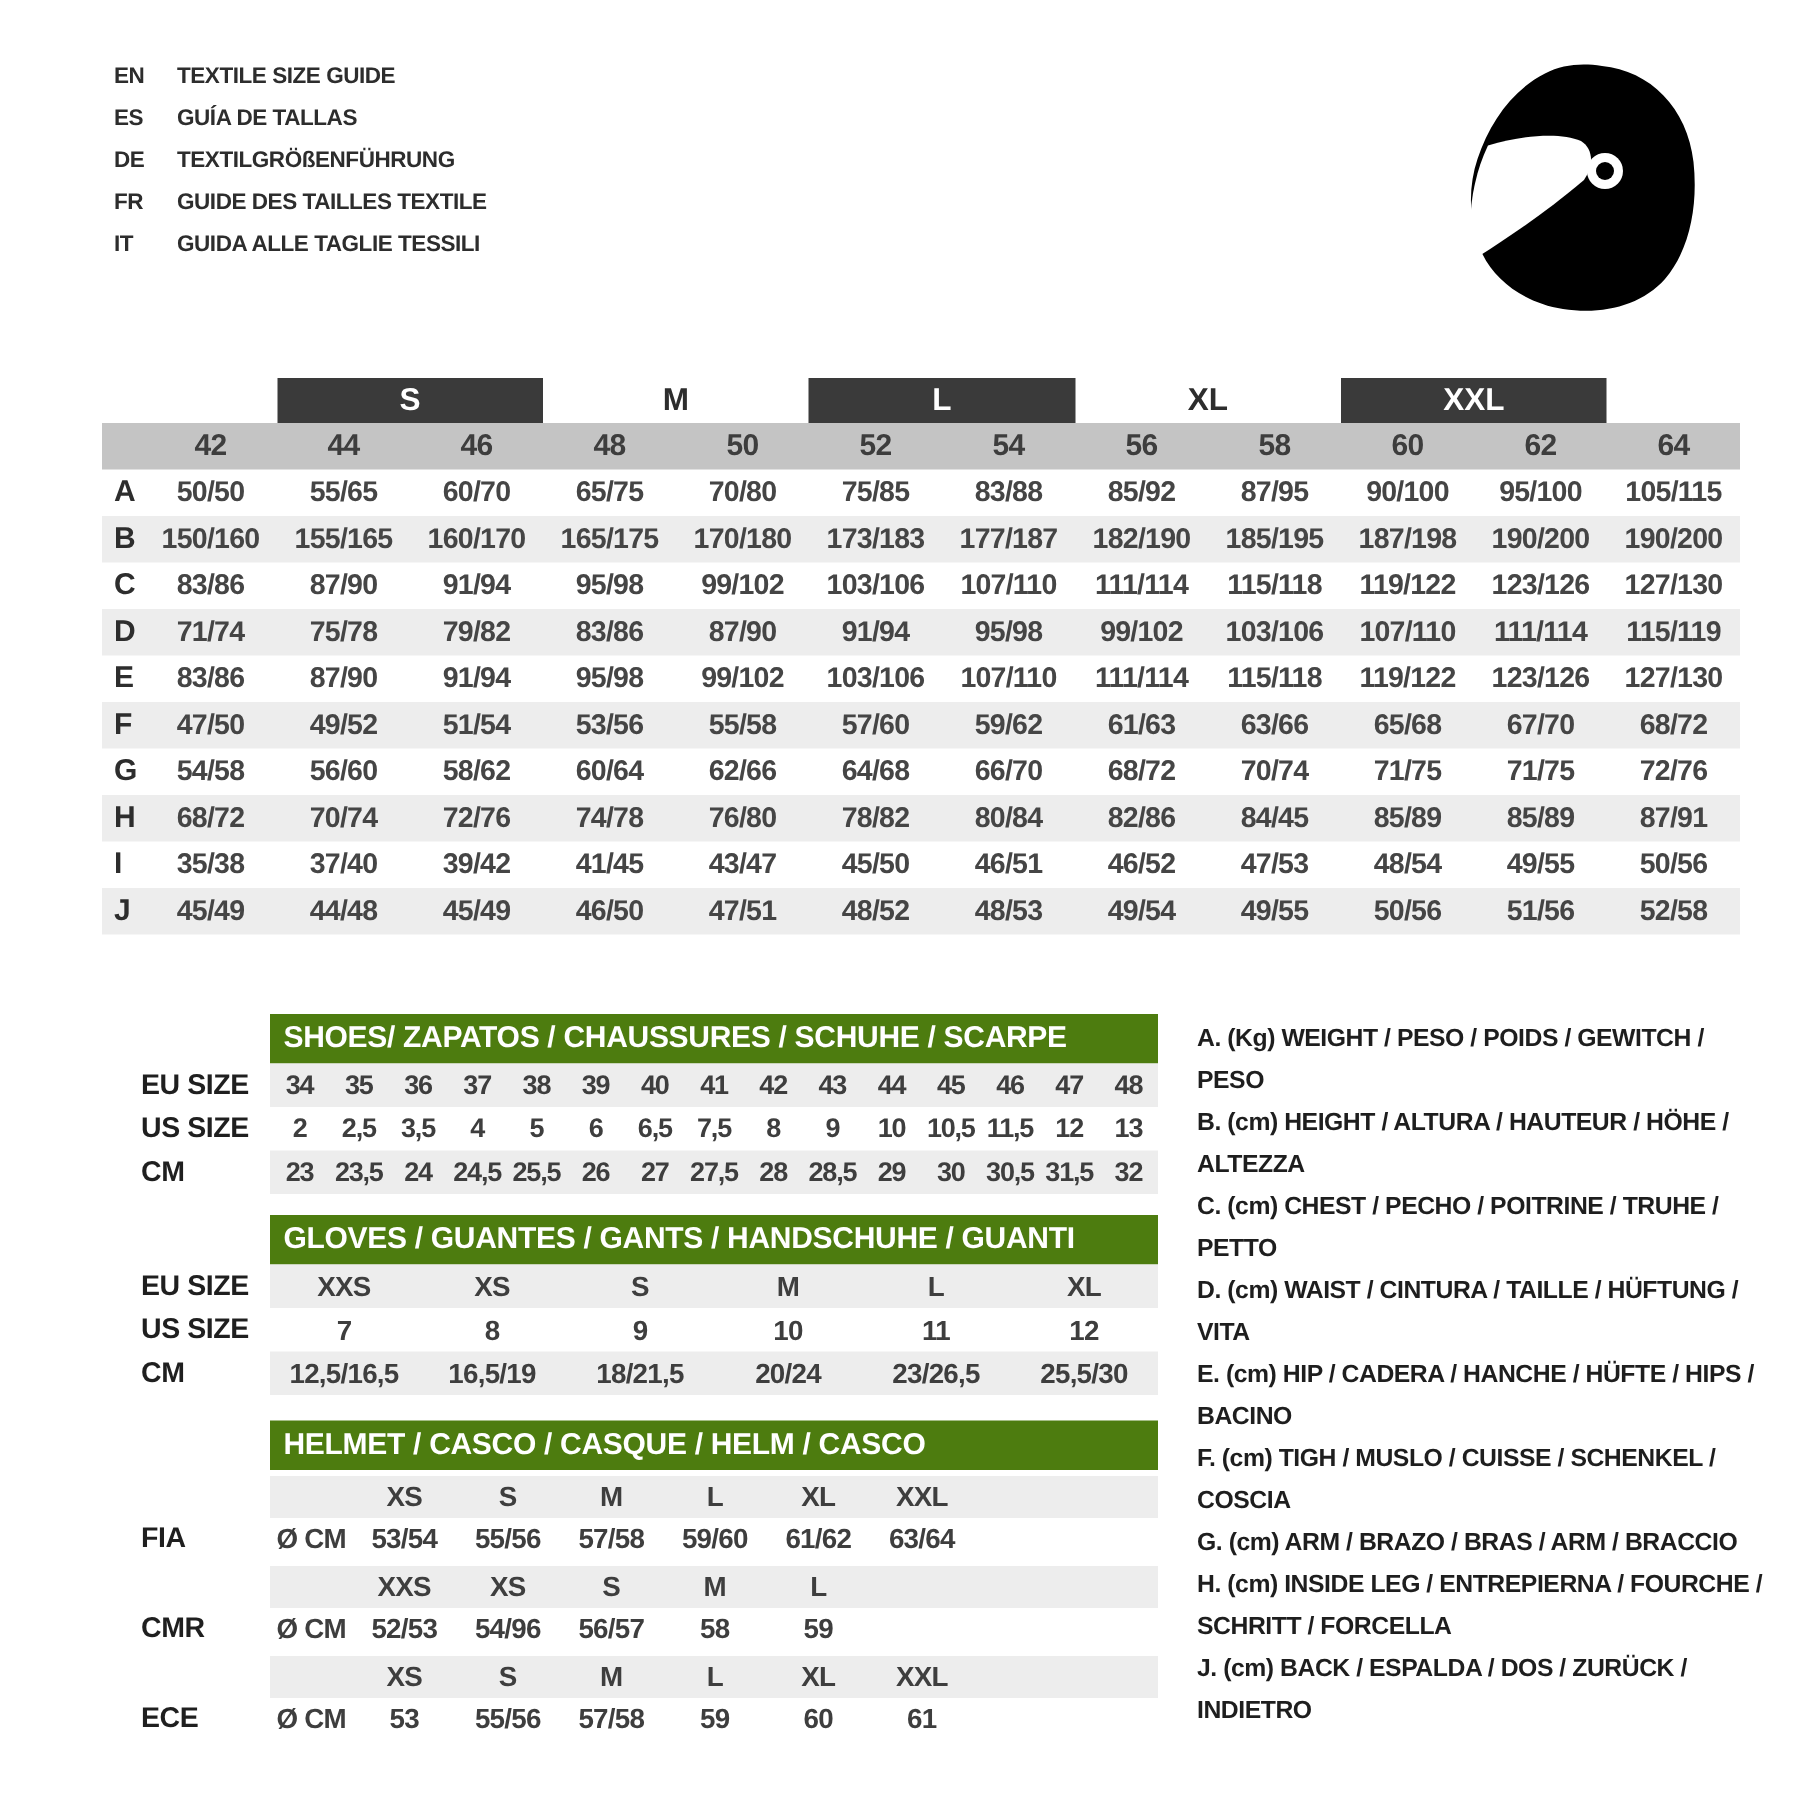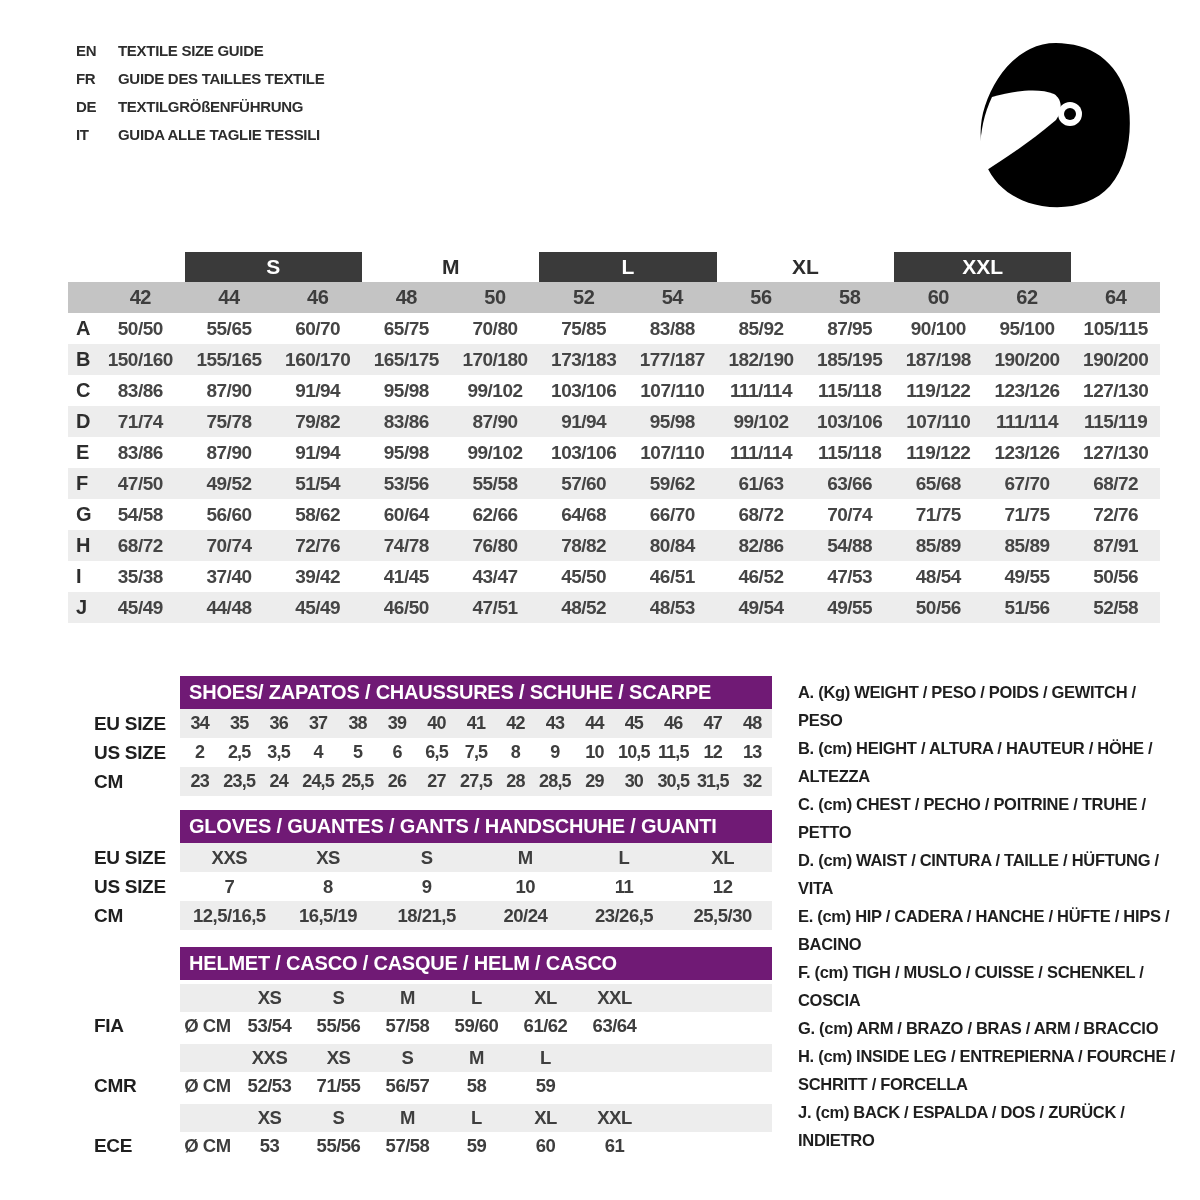--- a/index.html
+++ b/index.html
@@ -31,21 +31,21 @@
   .cell.letter { justify-content:flex-start; padding-left:8px; color:#2d2d2d; letter-spacing:0; font-size:20px; }
 
   
   .section { position:absolute; display:flex; }
   .shoes-sec  { left:78px; top:676px; }
   .gloves-sec { left:78px; top:810px; }
   .helmet-sec { left:78px; top:947px; }
   .label-col { width:102px; flex:none; position:relative; font-size:19px; letter-spacing:-0.3px; color:#1f1f1f; }
   .side-lbl { position:absolute; left:16px; display:flex; align-items:center; }
   .tbl { width:592px; flex:none; }
-  .sub-title { height:33px; background:#701a75; color:#ffffff; display:flex; align-items:center; padding-left:9px; font-size:20px; letter-spacing:-0.2px; }
+  .sub-title { height:33px; background:#4d7c0f; color:#ffffff; display:flex; align-items:center; padding-left:9px; font-size:20px; letter-spacing:-0.2px; }
   .sub-row { height:29px; display:grid; align-items:center; font-size:18.5px; color:#3e3e3e; }
   .sub-row.gray { background:#ededed; }
   .g15 { grid-template-columns:repeat(15, 1fr); }
   .g15 .cell { letter-spacing:-0.8px; font-size:18px; }
   .g6  { grid-template-columns:repeat(6, 1fr); }
   .gH  { grid-template-columns:55px repeat(6, 69px) 1fr; }
   .helmet-sec .sub-row { height:28px; }
   .gap { height:4px; }
 
   
@@ -56,26 +56,30 @@
 <body>
 
 <div class="page">
 
   <div class="langs" id="langs">
       <div class="lang-row">
         <div class="lang-code">EN</div>
         <div class="lang-title">TEXTILE SIZE GUIDE</div>
       </div>
       <div class="lang-row">
-        <div class="lang-code">FR</div>
-        <div class="lang-title">GUIDE DES TAILLES TEXTILE</div>
+        <div class="lang-code">ES</div>
+        <div class="lang-title">GUÍA DE TALLAS</div>
       </div>
       <div class="lang-row">
         <div class="lang-code">DE</div>
         <div class="lang-title">TEXTILGRÖßENFÜHRUNG</div>
+      </div>
+      <div class="lang-row">
+        <div class="lang-code">FR</div>
+        <div class="lang-title">GUIDE DES TAILLES TEXTILE</div>
       </div>
       <div class="lang-row">
         <div class="lang-code">IT</div>
         <div class="lang-title">GUIDA ALLE TAGLIE TESSILI</div>
       </div>
     </div>
 
   <svg class="helmet-icon" viewBox="0 0 156 172" aria-hidden="true">
     <path fill="#000000" d="M90 6 C 122 9, 147 34, 151 70 C 154 98, 149 128, 132 148 C 116 166, 90 172, 64 168 C 38 164, 16 148, 8 126 C 1 106, 1 86, 7 68 C 15 44, 30 22, 52 11 C 64 5, 76 4, 90 6 Z"></path>
     <path fill="#ffffff" d="M14 59 C 38 52, 62 50, 76 56 C 84 61, 85 72, 78 82 C 52 104, 28 120, 6 134 C -1 116, 2 84, 14 59 Z"></path>
@@ -214,21 +218,21 @@
       <div class="g13 drow stripe">
         <div class="cell letter">H</div>
         <div class="cell">68/72</div>
         <div class="cell">70/74</div>
         <div class="cell">72/76</div>
         <div class="cell">74/78</div>
         <div class="cell">76/80</div>
         <div class="cell">78/82</div>
         <div class="cell">80/84</div>
         <div class="cell">82/86</div>
-        <div class="cell">54/88</div>
+        <div class="cell">84/45</div>
         <div class="cell">85/89</div>
         <div class="cell">85/89</div>
         <div class="cell">87/91</div>
       </div>
       <div class="g13 drow">
         <div class="cell letter">I</div>
         <div class="cell">35/38</div>
         <div class="cell">37/40</div>
         <div class="cell">39/42</div>
         <div class="cell">41/45</div>
@@ -392,21 +396,21 @@
             <div class="cell"></div>
             <div class="cell">XXS</div>
             <div class="cell">XS</div>
             <div class="cell">S</div>
             <div class="cell">M</div>
             <div class="cell">L</div>
           </div>
           <div class="sub-row gH">
             <div class="cell">Ø CM</div>
             <div class="cell">52/53</div>
-            <div class="cell">71/55</div>
+            <div class="cell">54/96</div>
             <div class="cell">56/57</div>
             <div class="cell">58</div>
             <div class="cell">59</div>
           </div>
           <div class="gap"></div>
           <div class="sub-row gH gray">
             <div class="cell"></div>
             <div class="cell">XS</div>
             <div class="cell">S</div>
             <div class="cell">M</div>

